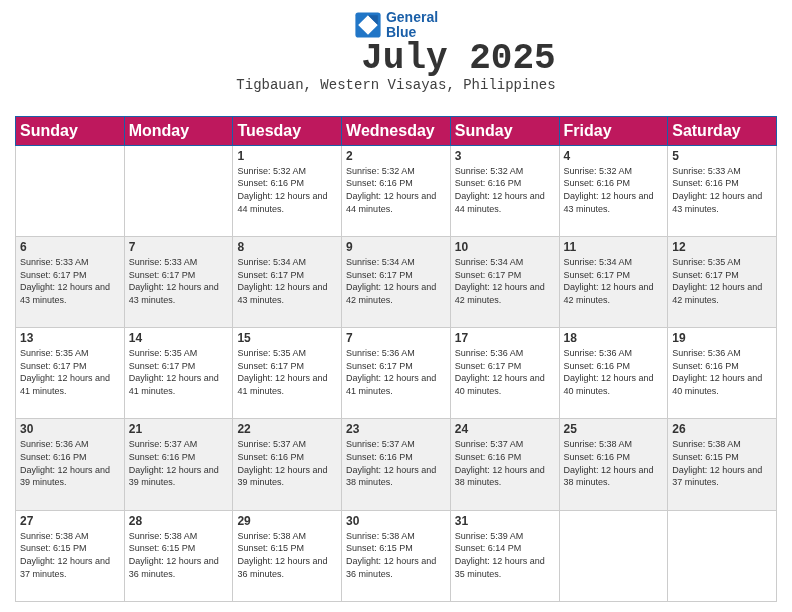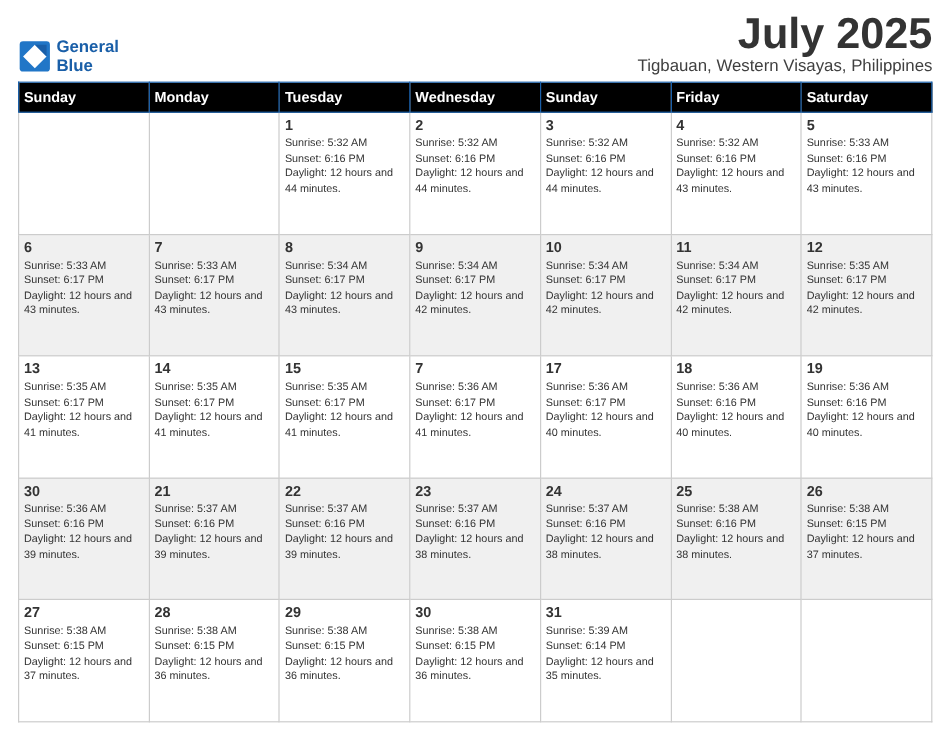--- a/index.html
+++ b/index.html
@@ -13,22 +13,23 @@
     .page {
       width: 792px;
       height: 612px;
       padding: 10px 15px 10px 15px;
       display: flex;
       flex-direction: column;
     }
     .header {
       display: flex;
       justify-content: space-between;
-      align-items: flex-end;
-      margin-bottom: 6px;
+      align-items: center;
+      margin-bottom: 23px;
+      flex-direction: column;
     }
     .logo {
       display: flex;
       align-items: center;
       gap: 4px;
     }
     .logo-text {
       font-size: 14px;
       font-weight: bold;
       color: #333;
@@ -36,42 +37,43 @@
     }
     .logo-text span {
       color: #1a5fa8;
     }
     .logo-icon {
       width: 28px;
       height: 28px;
     }
     .title-section {
       text-align: right;
+      font-family: Liberation Mono, monospace;
     }
     .main-title {
       font-size: 36px;
       font-weight: bold;
       color: #333;
       line-height: 1;
     }
     .subtitle {
       font-size: 14px;
       color: #404040;
     }
     .calendar {
       flex: 1;
       border: 1px solid #ccc;
       border-collapse: collapse;
       width: 100%;
       table-layout: fixed;
     }
     .calendar th {
-      background-color: #000000;
+      background-color: #be185d;
       color: #fff;
-      font-size: 12px;
+      font-size: 16px;
       padding: 5px 4px;
       text-align: left;
       border: 1px solid #1a5fa8;
       font-weight: bold;
     }
     .calendar td {
       border: 1px solid #ccc;
       vertical-align: top;
       padding: 3px 4px;
       font-size: 9.5px;

